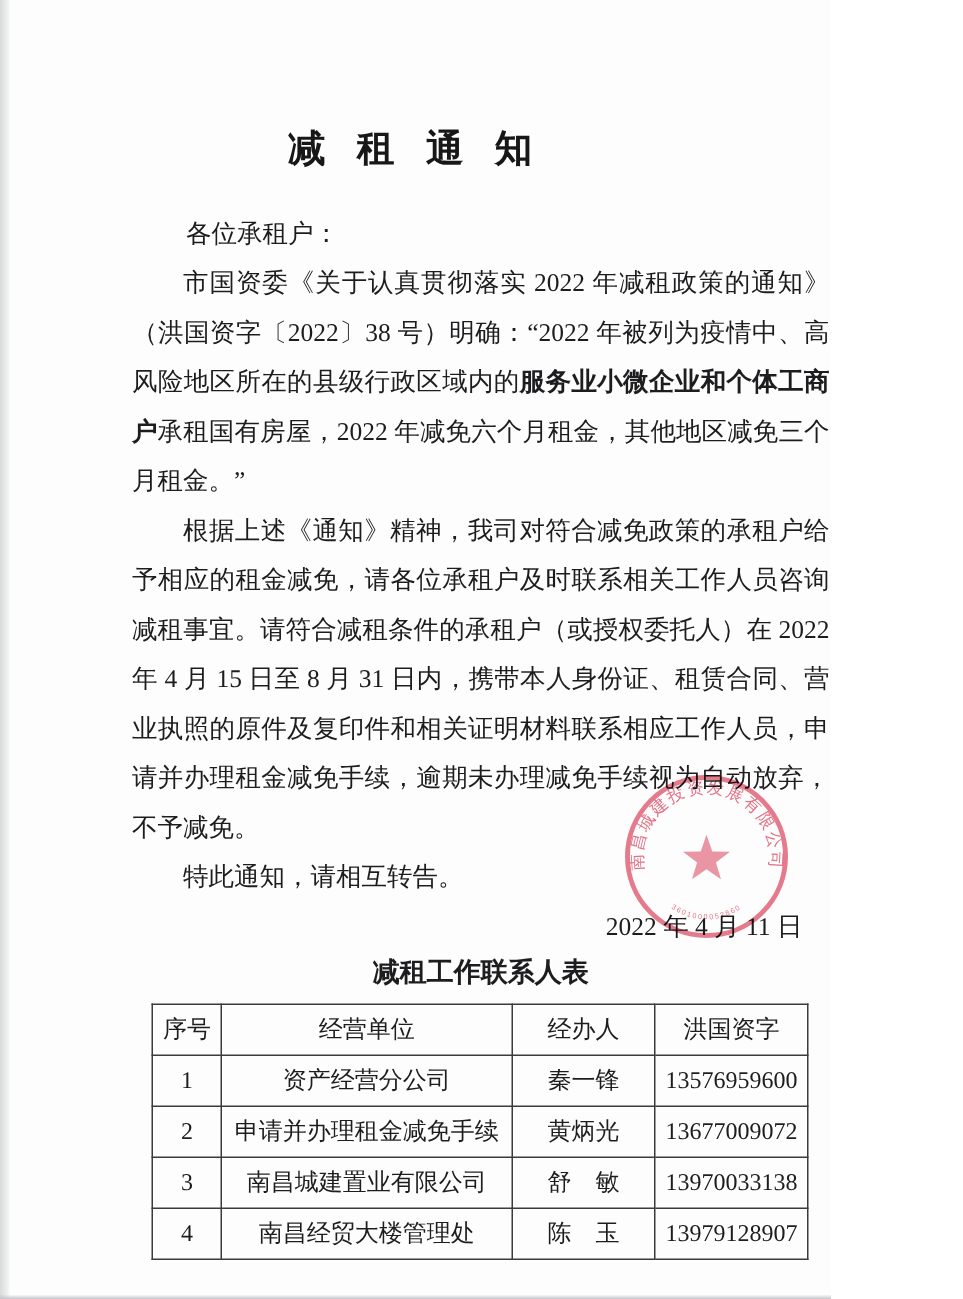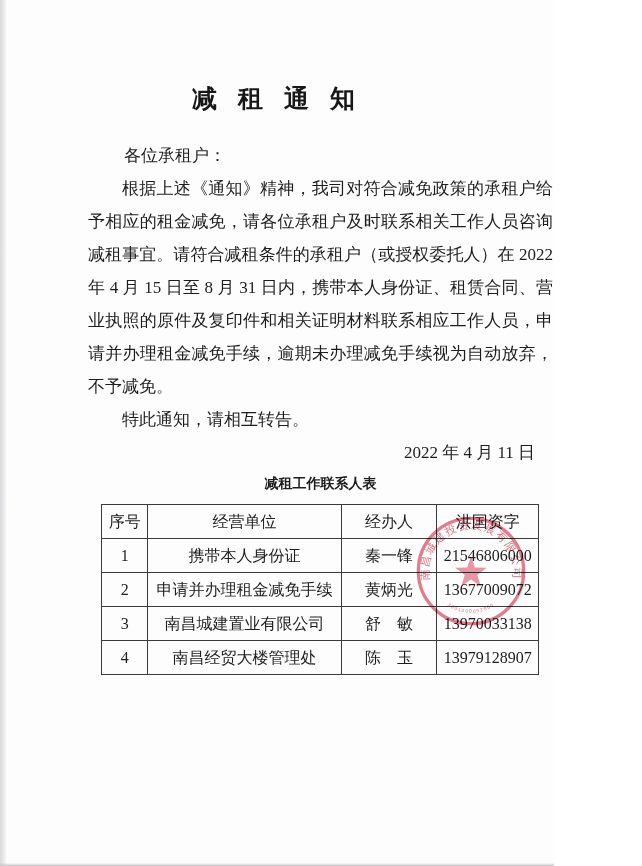--- a/index.html
+++ b/index.html
@@ -38,21 +38,21 @@
     margin-top:14px;
     text-align:right;
     padding-right:18px;
     text-indent:0 !important;
     font-family:Liberation Serif, serif;
   }
   .table-title{
     margin-top:22px;
     text-align:center;
     font-family:"Liberation Sans","DejaVu Sans",sans-serif;
-    font-size:14px;font-weight:700;line-height:28px;
+    font-size:18px;font-weight:700;line-height:28px;
     text-indent:0 !important;
   }
   table.contacts{
     border-collapse:collapse;
     margin:7px 0 16px 13px;
     width:438px;
     table-layout:fixed;
   }
   table.contacts th,table.contacts td{
     border:1px solid #3b3b3b;
@@ -77,20 +77,21 @@
 <body>
 
 <div class="page">
   <div class="scan-edge-left"></div>
   <div class="scan-edge-bottom"></div>
 
   <div class="doc-title">减 租 通 知</div>
 
   <div class="content">
     <p class="salutation">各位承租户：</p>
+    <p><span>市国资委《关于认真贯彻落实 2022 年减租政策的通知》（洪国资字〔2022〕38 号）明确：“2022 年被列为疫情中、高风险地区所在的县级行政区域内的</span><span class="emph">服务业小微企业和个体工商户</span><span>承租国有房屋，2022 年减免六个月租金，其他地区减免三个月租金。”</span></p>
     <p>根据上述《通知》精神，我司对符合减免政策的承租户给予相应的租金减免，请各位承租户及时联系相关工作人员咨询减租事宜。请符合减租条件的承租户（或授权委托人）在 2022 年 4 月 15 日至 8 月 31 日内，携带本人身份证、租赁合同、营业执照的原件及复印件和相关证明材料联系相应工作人员，申请并办理租金减免手续，逾期未办理减免手续视为自动放弃，不予减免。</p>
     <p>特此通知，请相互转告。</p>
     <p class="date-line">2022 年 4 月 11 日</p>
 
     <p class="table-title">减租工作联系人表</p>
 
     <table class="contacts">
       <colgroup>
         <col class="col-no">
           <col class="col-unit">
@@ -99,23 +100,23 @@
       </colgroup>
       <tbody>
           <tr>
         <th>序号</th>
         <th>经营单位</th>
         <th>经办人</th>
         <th>洪国资字</th>
       </tr>
       <tr>
         <td>1</td>
-        <td>携带本人身份证</td>
+        <td>资产经营分公司</td>
         <td>秦一锋</td>
-        <td>21546806000</td>
+        <td>13576959600</td>
       </tr>
       <tr>
         <td>2</td>
         <td>申请并办理租金减免手续</td>
         <td>黄炳光</td>
         <td>13677009072</td>
       </tr>
       <tr>
         <td>3</td>
         <td>南昌城建置业有限公司</td>

